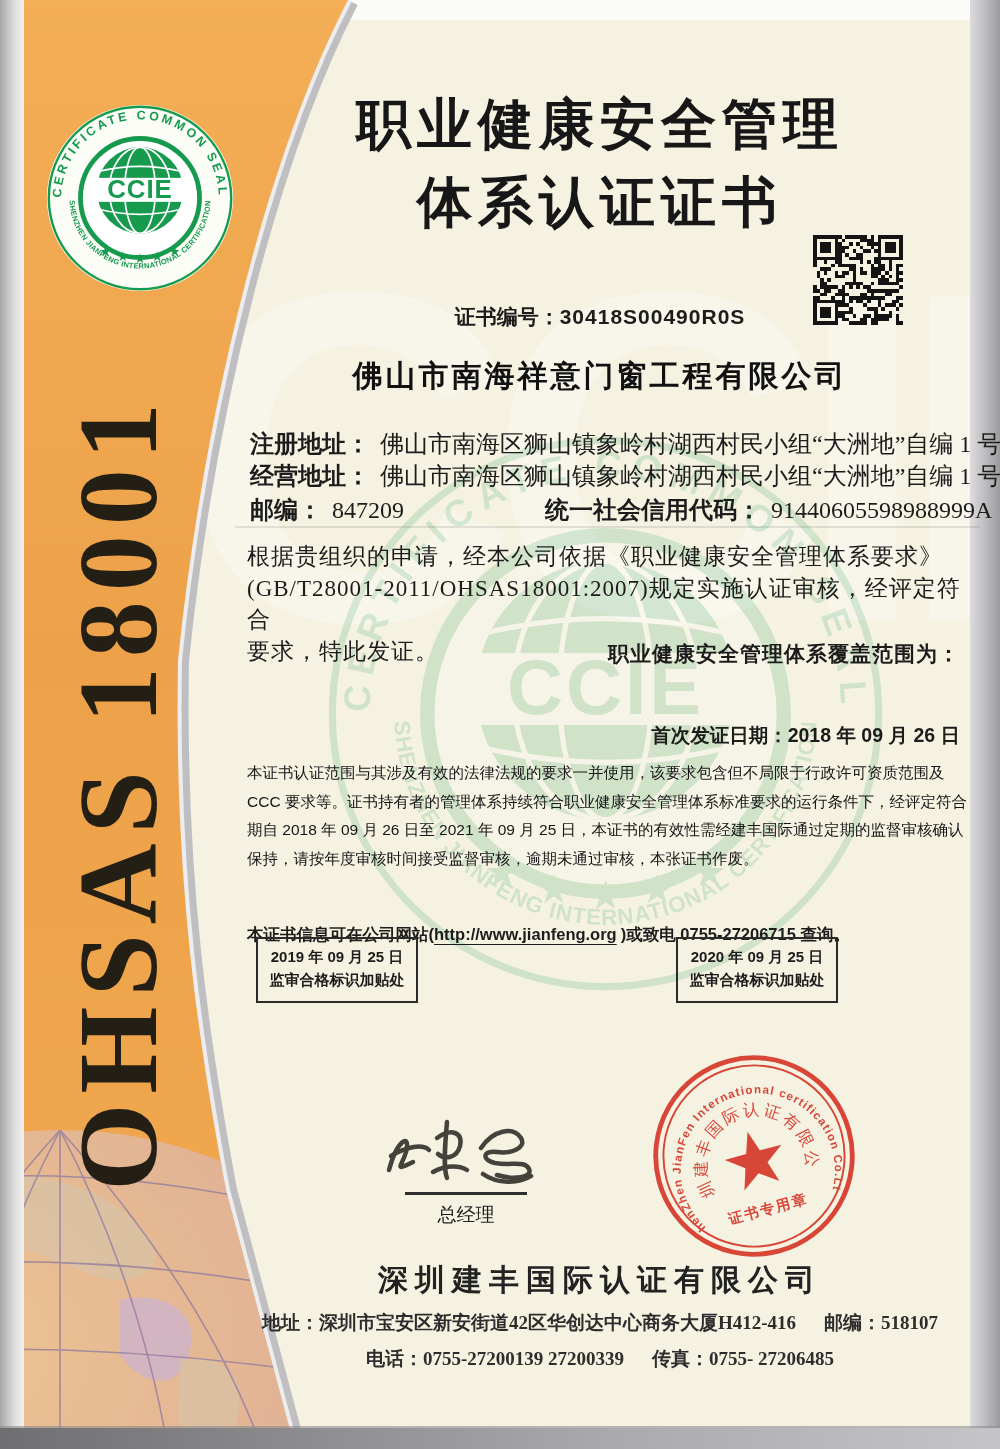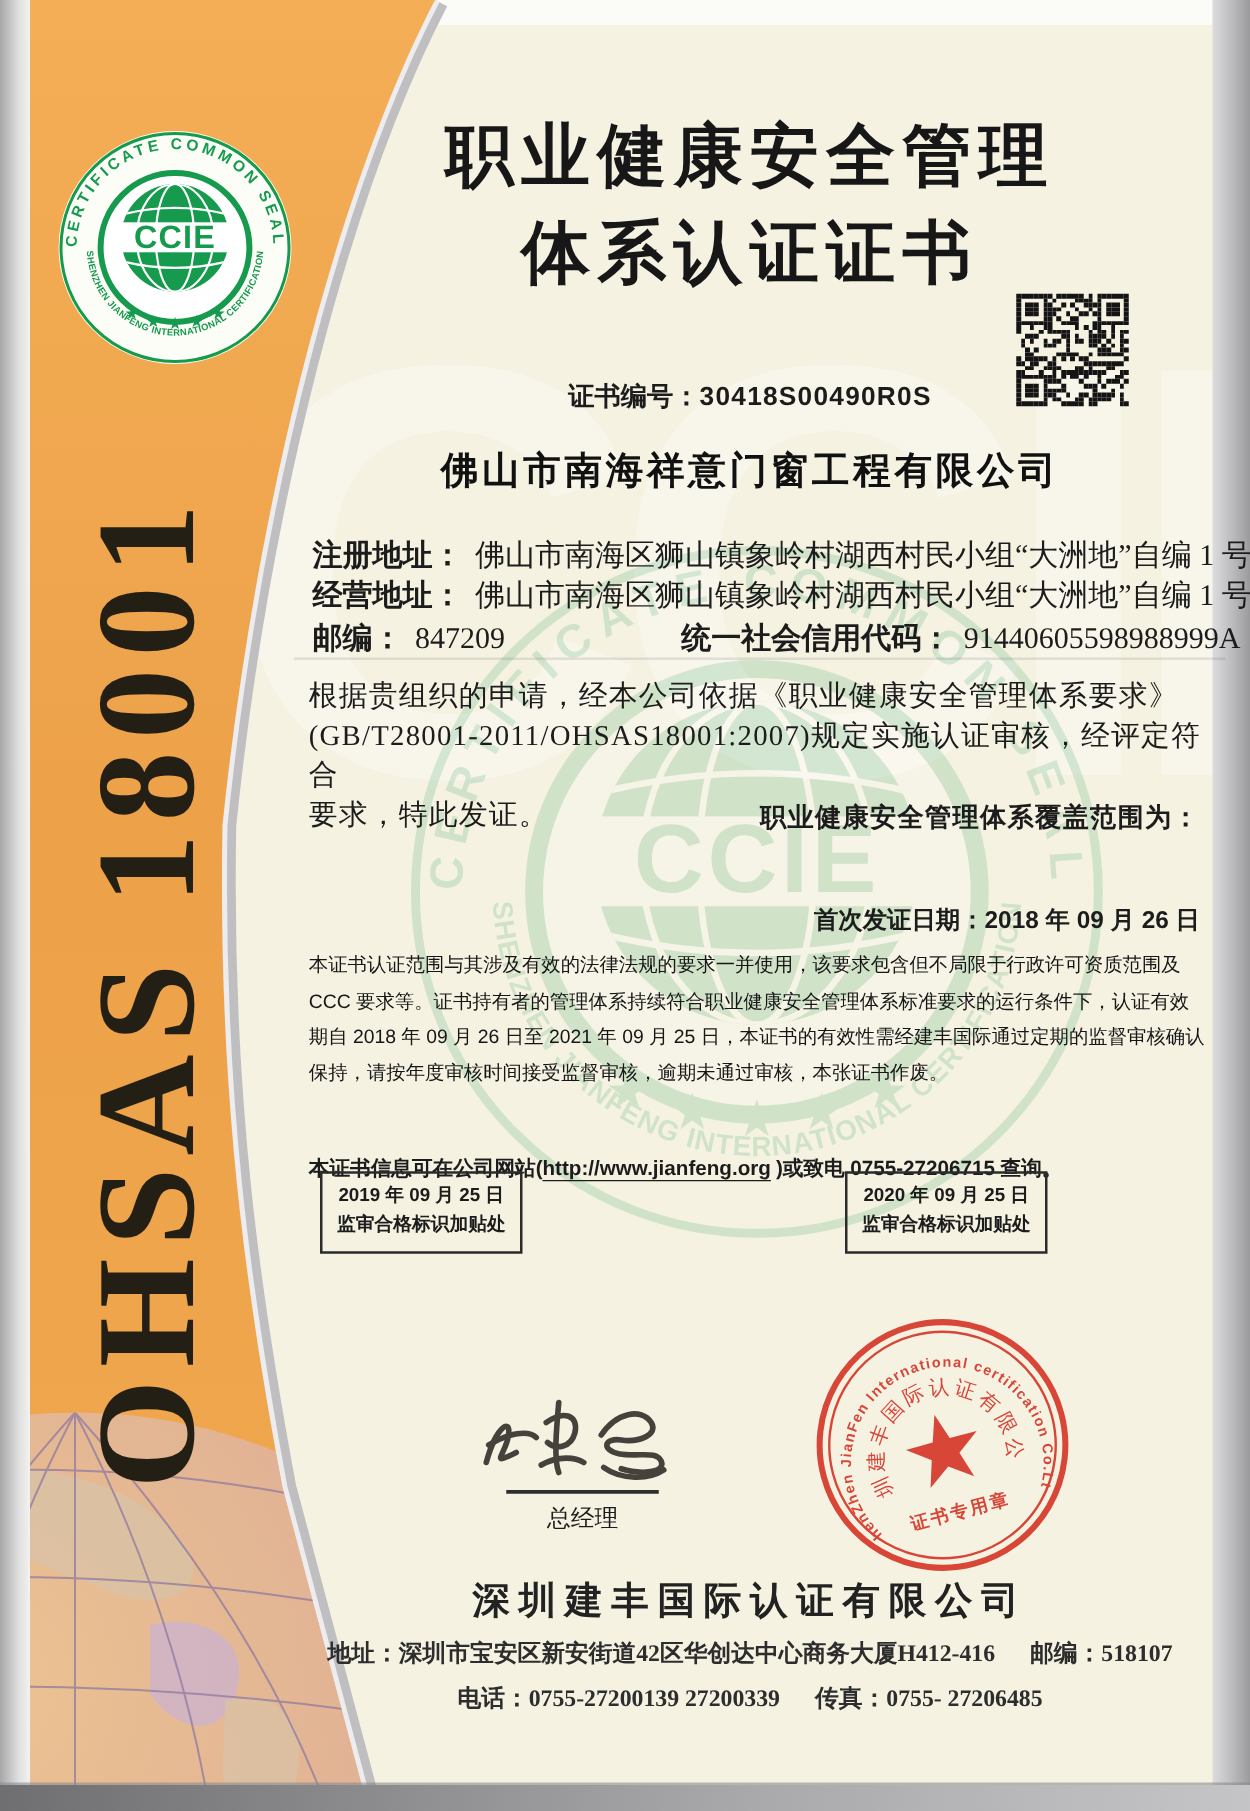--- a/index.html
+++ b/index.html
@@ -564,21 +564,21 @@
     <div>根据贵组织的申请，经本公司依据《职业健康安全管理体系要求》</div>
     <div>(GB/T28001-2011/OHSAS18001:2007)规定实施认证审核，经评定符合</div>
     <div>要求，特此发证。</div>
   </div>
 
   <div class="center-line" id="scope-h">职业健康安全管理体系覆盖范围为：</div>
   <div class="center-line" id="issue-d">首次发证日期：2018 年 09 月 26 日</div>
 
   <div id="terms">
     <div>本证书认证范围与其涉及有效的法律法规的要求一并使用，该要求包含但不局限于行政许可资质范围及</div>
-    <div>CCC 要求等。证书持有者的管理体系持续符合职业健康安全管理体系标准要求的运行条件下，认证有效</div>
+    <div>CCC 要求等。证书持有者的管理体系持续符合职业健康安全管理体系标准要求的运行条件下，经评定符合</div>
     <div>期自 2018 年 09 月 26 日至 2021 年 09 月 25 日，本证书的有效性需经建丰国际通过定期的监督审核确认</div>
     <div>保持，请按年度审核时间接受监督审核，逾期未通过审核，本张证书作废。</div>
   </div>
 
   <div class="info" id="info1">
     <span>本证书信息可在公司网站(</span><span class="u">http://www.jianfeng.org</span><span>)或致电 0755-27206715 查询。</span>
   </div>
 
   <div class="audit-box" id="box2019">
     <div>2019 年 09 月 25 日</div>

